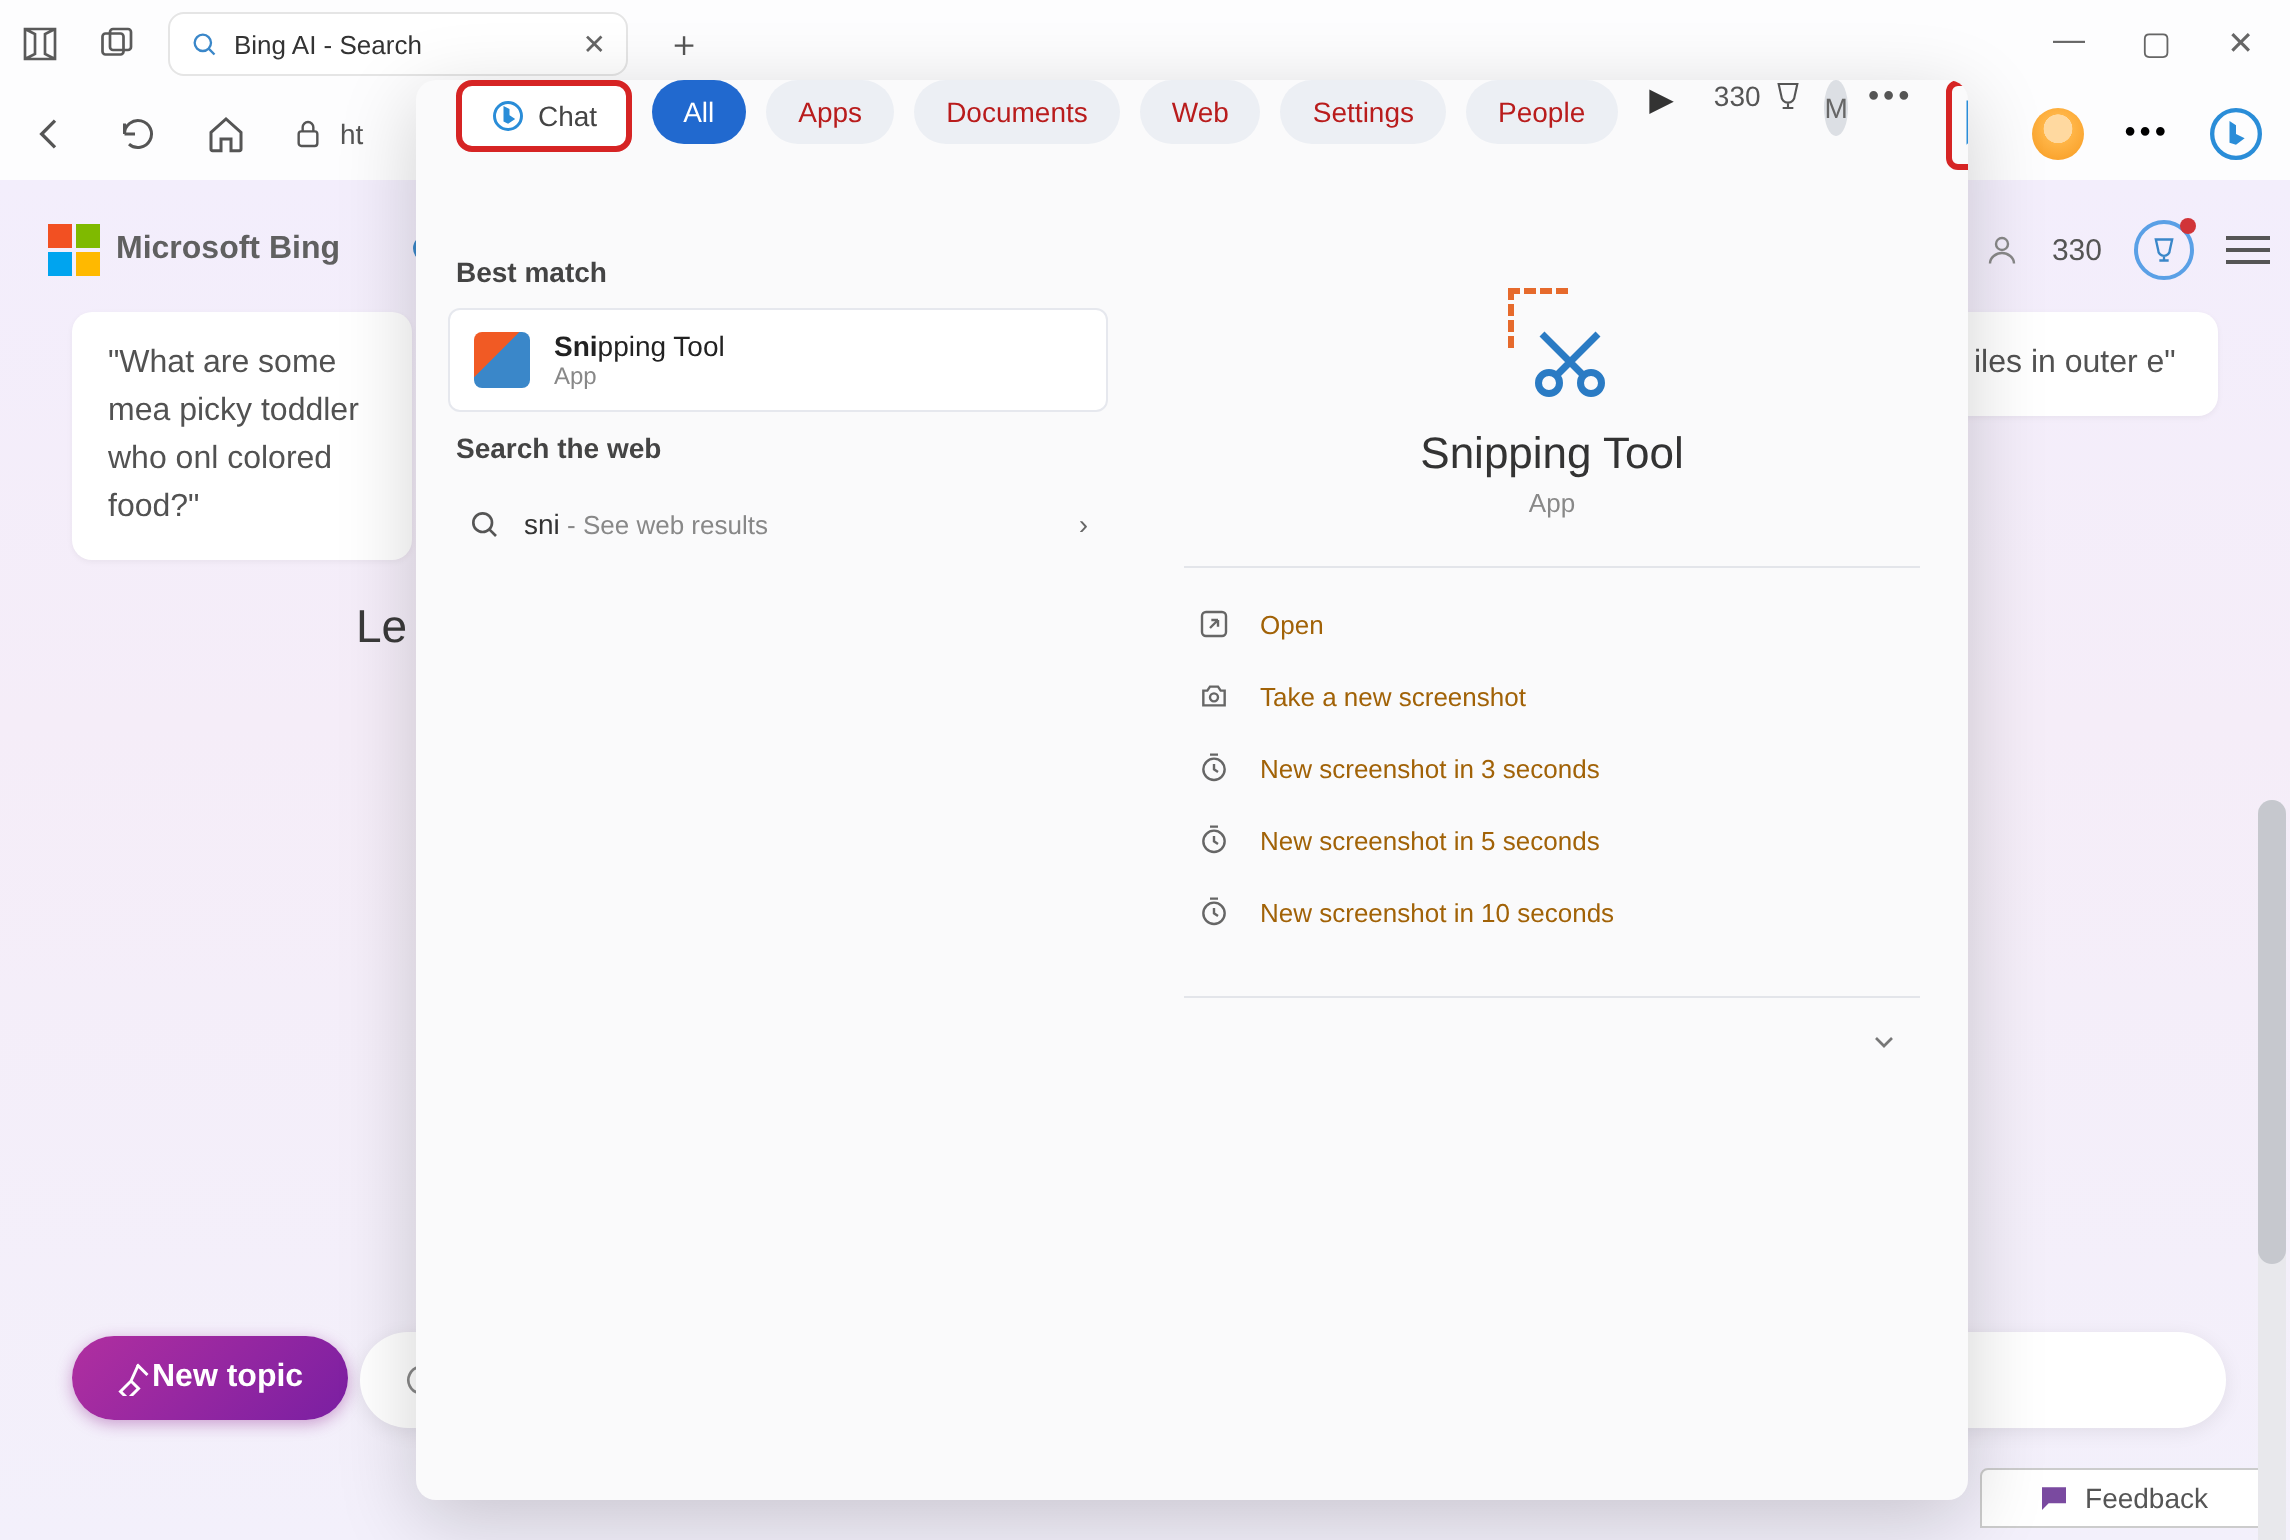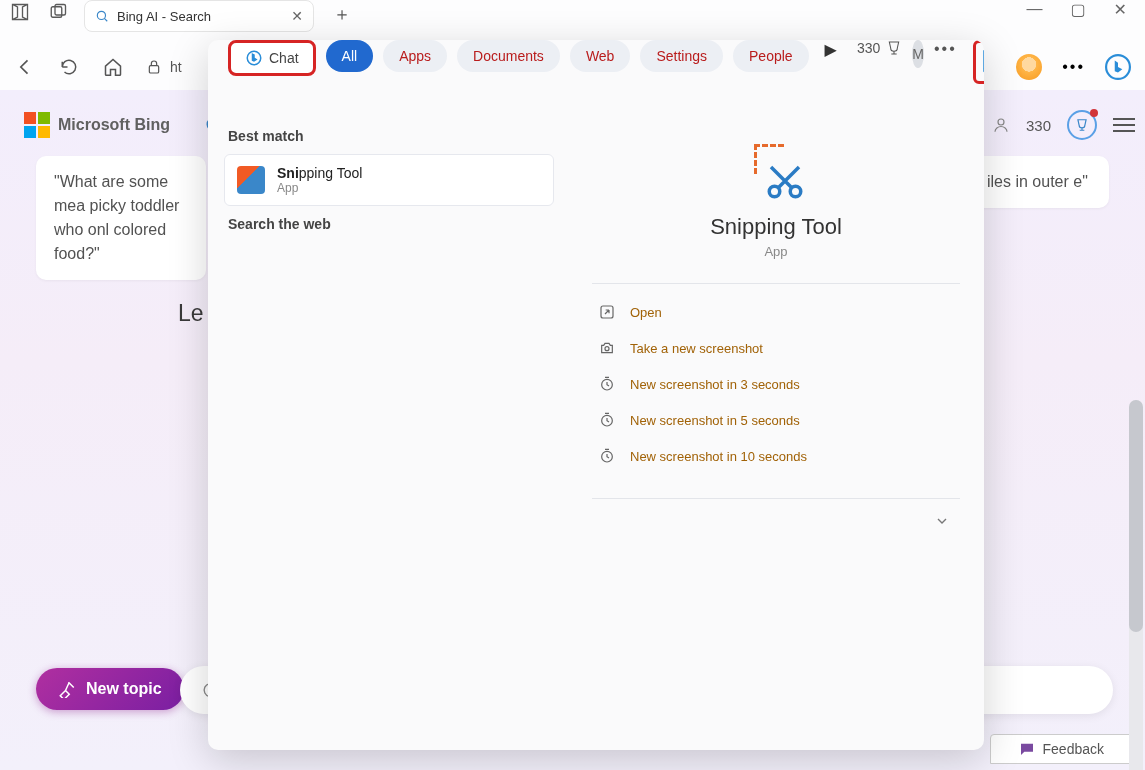--- a/index.html
+++ b/index.html
@@ -1,19 +1,19 @@
 <!DOCTYPE html>
 <html><head>
 <meta charset="utf-8">
 <style>
 * { margin: 0; padding: 0; box-sizing: border-box; font-family: "Segoe UI", Arial, sans-serif; }
 body { width: 1145px; height: 770px; background: #fdfdfe; overflow: hidden; position: relative; }
 
 
-.titlebar { height: 44px; display: flex; align-items: flex-start; padding: 0 8px; gap: 14px; }
+.titlebar { height: 44px; display: flex; align-items: center; padding: 0 8px; gap: 14px; }
 .titlebar .iconbtn { width: 24px; height: 24px; display: flex; align-items: center; justify-content: center; color: #5a5a5a; }
 .tab { background: #fff; border-radius: 8px; height: 32px; width: 230px; display: flex; align-items: center; padding: 0 10px; gap: 8px; font-size: 13px; color: #333; border: 1px solid #e5e5e5; }
 .tab .closex { margin-left: auto; color: #666; font-size: 14px; }
 .newtab { width: 28px; height: 28px; border-radius: 6px; display:flex; align-items:center; justify-content:center; color:#555; font-size:18px; }
 .wincontrols { margin-left: auto; display: flex; gap: 28px; padding-right: 10px; color:#666; }
 
 
 .toolbar { height: 46px; display: flex; align-items: center; padding: 0 14px; gap: 22px; }
 .toolbar .navicon { width: 22px; height: 22px; color:#555; display:flex; align-items:center; justify-content:center; }
 .addrfrag { display:flex; align-items:center; gap:8px; color:#555; font-size:14px; }
@@ -33,21 +33,21 @@
 .reward-badge::after{content:""; position:absolute; top:-3px; right:-3px; width:8px; height:8px; background:#d13438; border-radius:50%;}
 .hamburger { width:22px; display:flex; flex-direction:column; gap:4px; }
 .hamburger span{height:2px; background:#555;}
 
 .card-left, .card-right { position:absolute; top:66px; background:#fff; border-radius:10px; padding:14px 18px; font-size:16px; color:#525252; box-shadow:0 1px 3px rgba(0,0,0,0.05); line-height:1.5; }
 .card-left { left:36px; width:170px; }
 .card-right { right:36px; width:140px; }
 
 .letters { position:absolute; left:178px; top:210px; font-size:23px; color:#3a3a3a; }
 
-.newtopic { position:absolute; left:36px; bottom:60px; background:linear-gradient(135deg,#b02fa0,#7a1fa2); color:#fff; border-radius:26px; padding:12px 22px; display:flex; align-items:center; gap:10px; font-size:16px; font-weight:600; box-shadow:0 2px 8px rgba(140,30,140,0.4); }
+.newtopic { position:absolute; left:36px; bottom:60px; background:linear-gradient(135deg,#b02fa0,#7a1fa2); color:#fff; border-radius:26px; padding:12px 22px; display:flex; align-items:center; font-size:16px; font-weight:600; box-shadow:0 2px 8px rgba(140,30,140,0.4); }
 .chatbar { position:absolute; left:180px; right:32px; bottom:56px; height:48px; background:#fff; border-radius:28px; box-shadow:0 2px 10px rgba(0,0,0,0.08); display:flex; align-items:center; padding:0 20px; color:#888; }
 
 .feedback { position:absolute; right:12px; bottom:6px; background:#fff; border:1px solid #ccc; border-radius:4px 4px 0 0; padding:6px 28px; display:flex; align-items:flex-end; gap:8px; font-size:14px; color:#555; }
 
 
 .search-overlay { position:absolute; left:208px; top:40px; width:776px; height:710px; background:#fafafb; border-radius:10px; box-shadow:0 10px 40px rgba(0,0,0,0.18); display:flex; flex-direction:column; overflow:hidden; }
 .so-top { height:72px; display:flex; align-items:flex-start; padding:0 20px; gap:10px; }
 .chip { background:#eceff4; border-radius:20px; padding:8px 16px; font-size:14px; color:#b91c1c; display:flex; align-items:center; gap:6px; }
 .chip.active { background:#2169cf; color:#fff; }
 .chip.chat { border:3px solid #d62424; border-radius:8px; background:#fff; color:#444; padding:6px 14px; }
@@ -258,20 +258,28 @@
     <div class="so-left">
       <div class="sec-title">Best match</div>
       <div class="bestmatch">
         <div class="appicon"></div>
         <div class="bm-text">
           <div class="name"><b>Sni</b><span>pping Tool</span></div>
           <div class="sub">App</div>
         </div>
       </div>
       <div class="sec-title">Search the web</div>
+      <div class="webrow">
+        <svg width="16" height="16" viewBox="0 0 24 24" fill="none" stroke="#555" stroke-width="2">
+            <circle cx="11" cy="11" r="7"></circle>
+            <path d="M21 21l-5-5"></path>
+          </svg>
+        <span><span>sni</span><span class="dim"> - See web results</span></span>
+        <span class="chev">›</span>
+      </div>
     </div>
 
     <div class="so-right">
       <div class="bigicon">
         <div class="dash"></div>
         <svg class="sc" width="42" height="42" viewBox="0 0 24 24" fill="none" stroke="currentColor" stroke-width="2">
             <circle cx="6" cy="18" r="3"></circle>
             <circle cx="18" cy="18" r="3"></circle>
             <path d="M8 16L20 4M16 16L4 4"></path>
           </svg>

